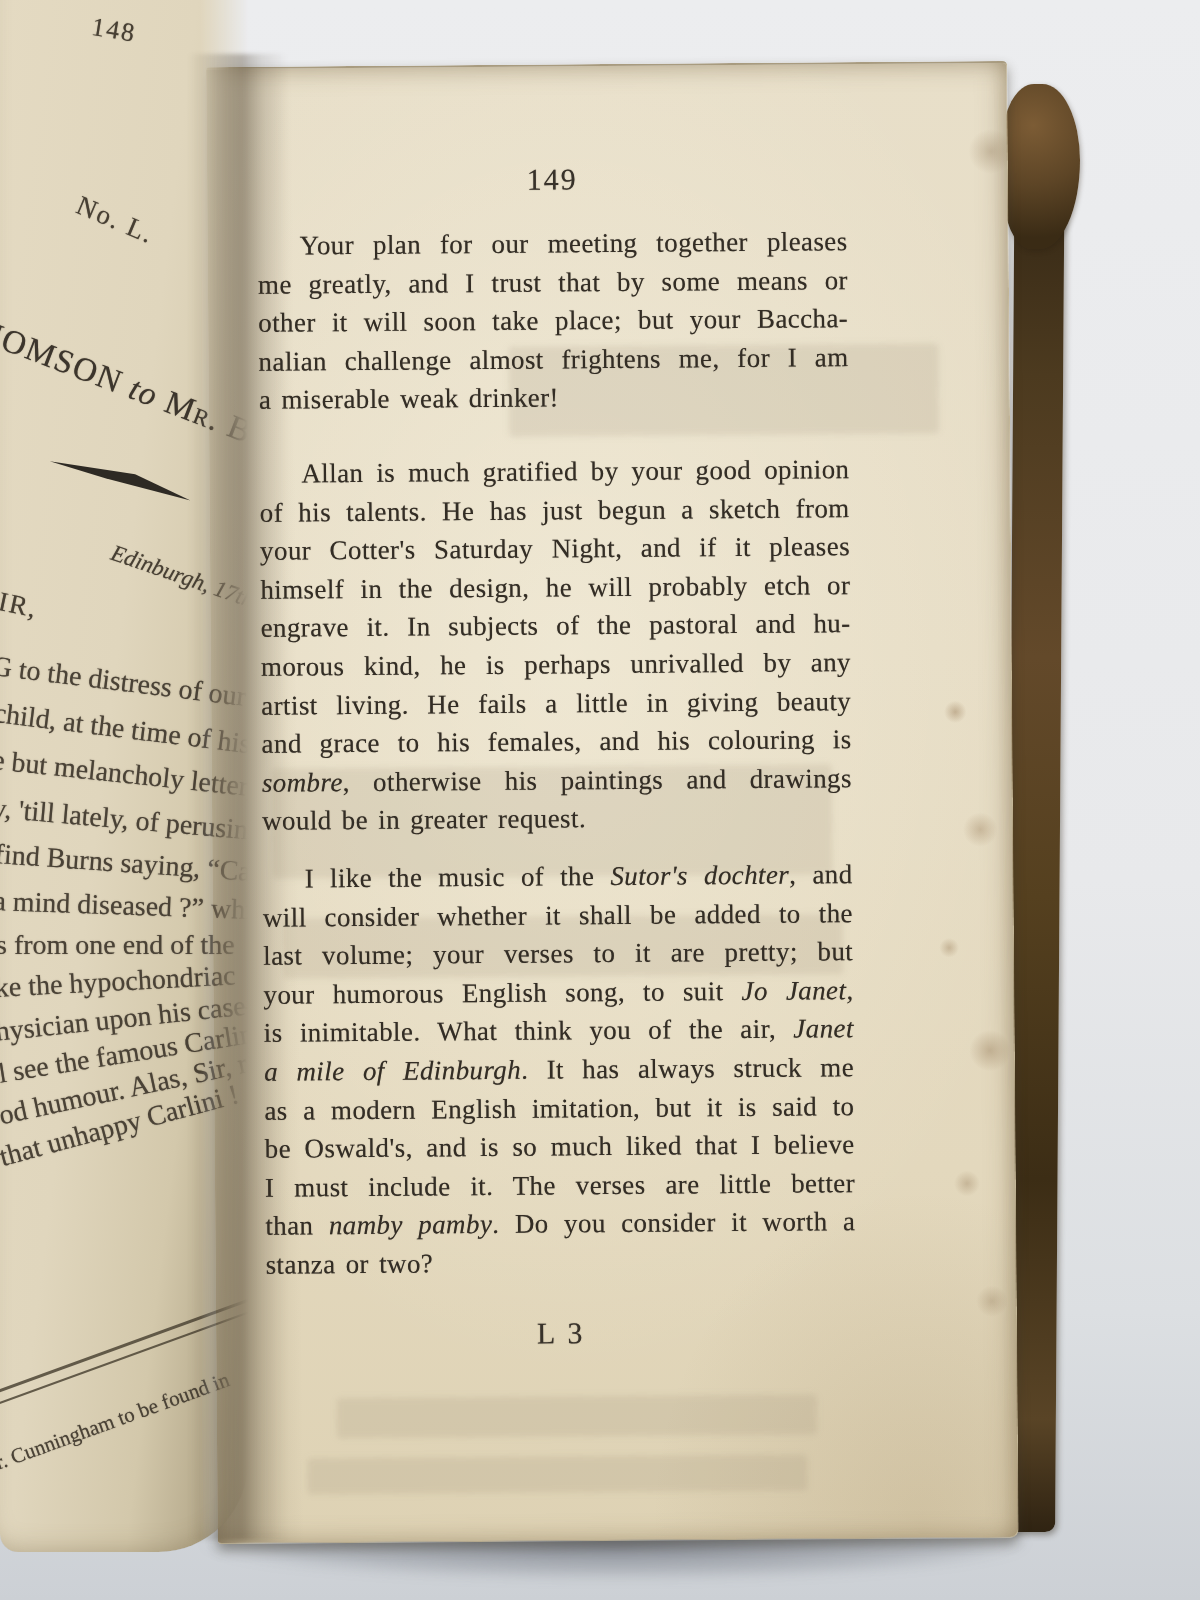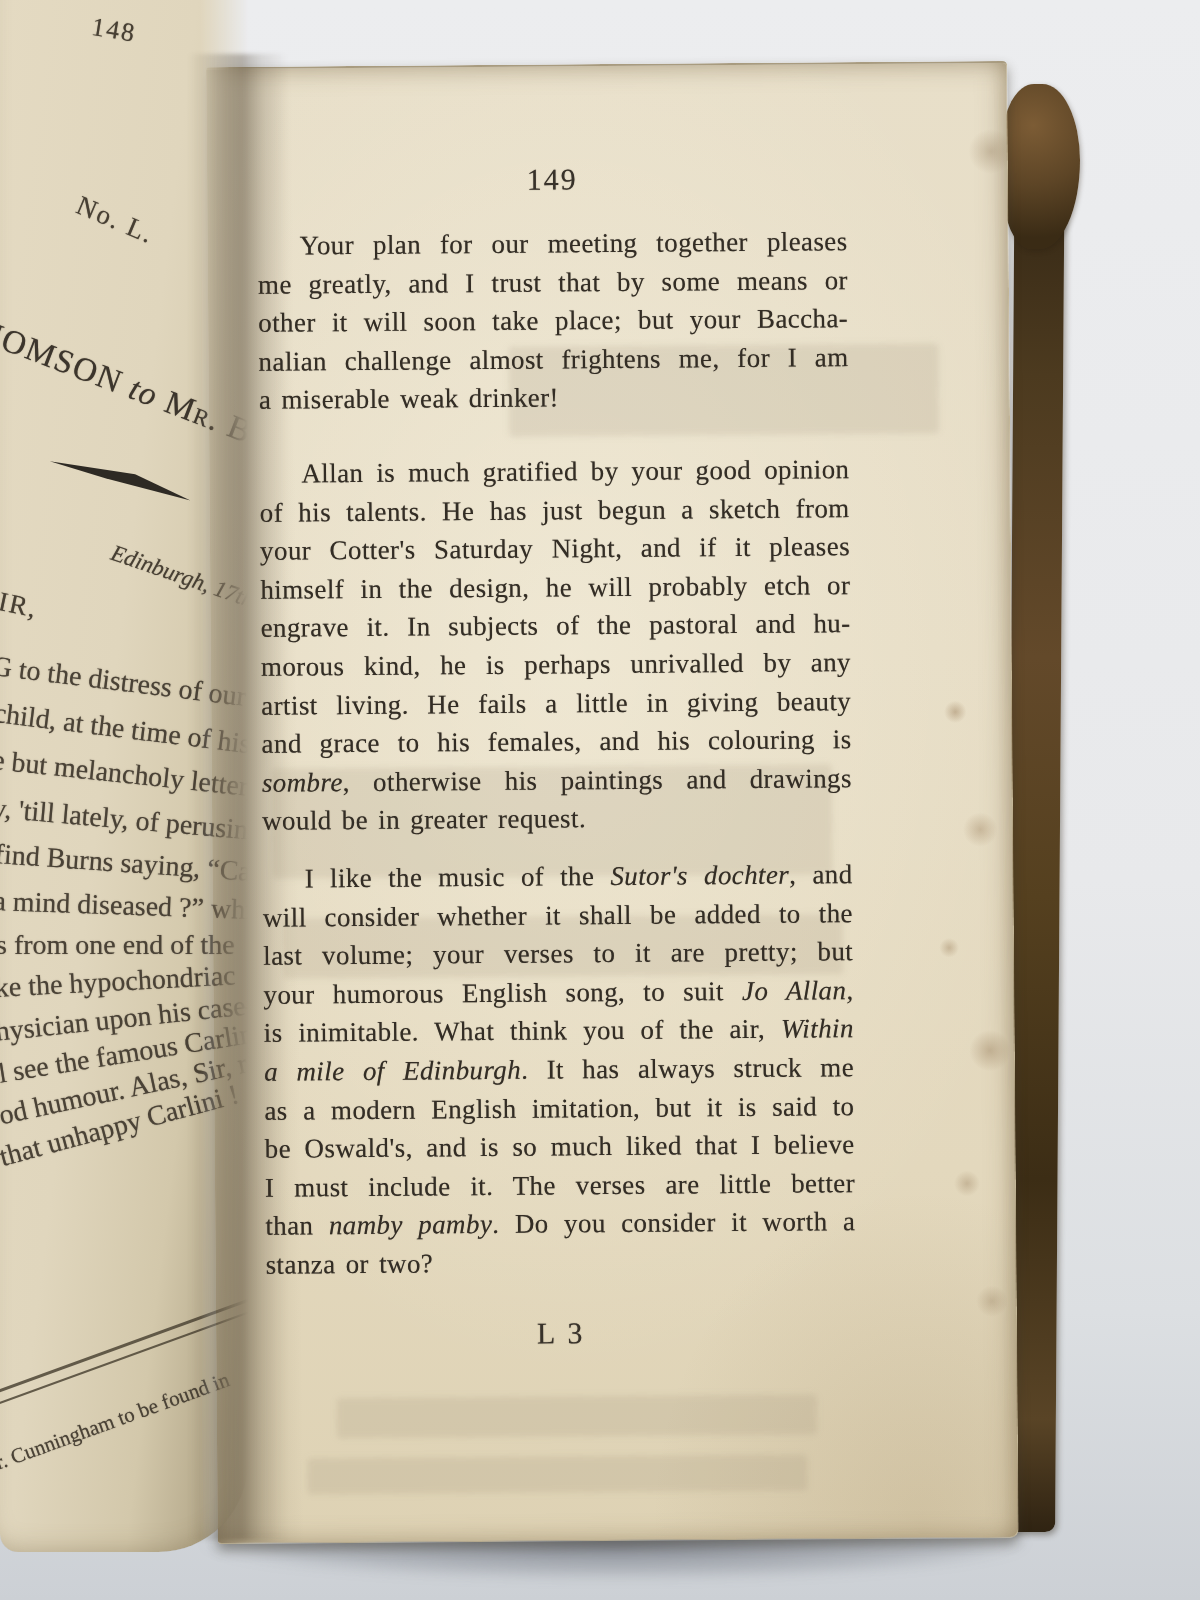--- a/index.html
+++ b/index.html
@@ -124,22 +124,22 @@
           <div class="line"><span>morous kind, he is perhaps unrivalled by any</span></div>
           <div class="line"><span>artist living.  He fails a little in giving beauty</span></div>
           <div class="line"><span>and grace to his females, and his colouring is</span></div>
           <div class="line"><span class="it">sombre</span><span>, otherwise his paintings and drawings</span></div>
           <div class="line last"><span>would be in greater request.</span></div>
         </div>
         <div class="paragraph p3">
           <div class="line first"><span>I like the music of the </span><span class="it">Sutor's dochter</span><span>, and</span></div>
           <div class="line"><span>will consider whether it shall be added to the</span></div>
           <div class="line"><span>last volume; your verses to it are pretty; but</span></div>
-          <div class="line"><span>your humorous English song, to suit </span><span class="it">Jo Allan,</span></div>
-          <div class="line"><span>is inimitable.  What think you of the air, </span><span class="it">Within</span></div>
+          <div class="line"><span>your humorous English song, to suit </span><span class="it">Jo Janet,</span></div>
+          <div class="line"><span>is inimitable.  What think you of the air, </span><span class="it">Janet</span></div>
           <div class="line"><span class="it">a mile of Edinburgh</span><span>.  It has always struck me</span></div>
           <div class="line"><span>as a modern English imitation, but it is said to</span></div>
           <div class="line"><span>be Oswald's, and is so much liked that I believe</span></div>
           <div class="line"><span>I must include it.  The verses are little better</span></div>
           <div class="line"><span>than </span><span class="it">namby pamby</span><span>.  Do you consider it worth a</span></div>
           <div class="line last"><span>stanza or two?</span></div>
         </div>
       </div>
     <div class="signature">L 3</div>
   </div>

